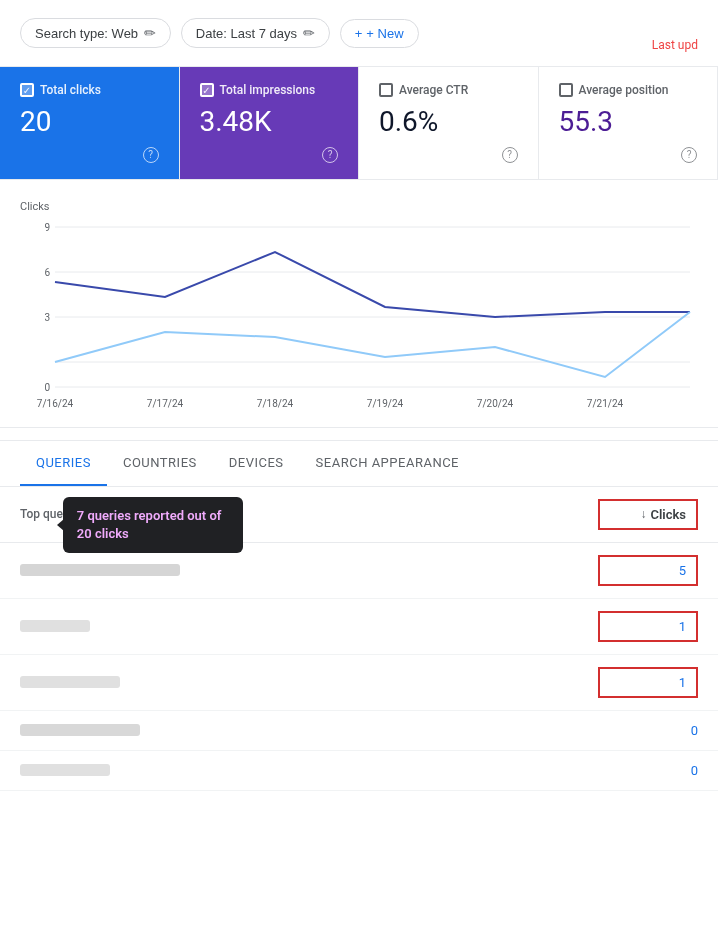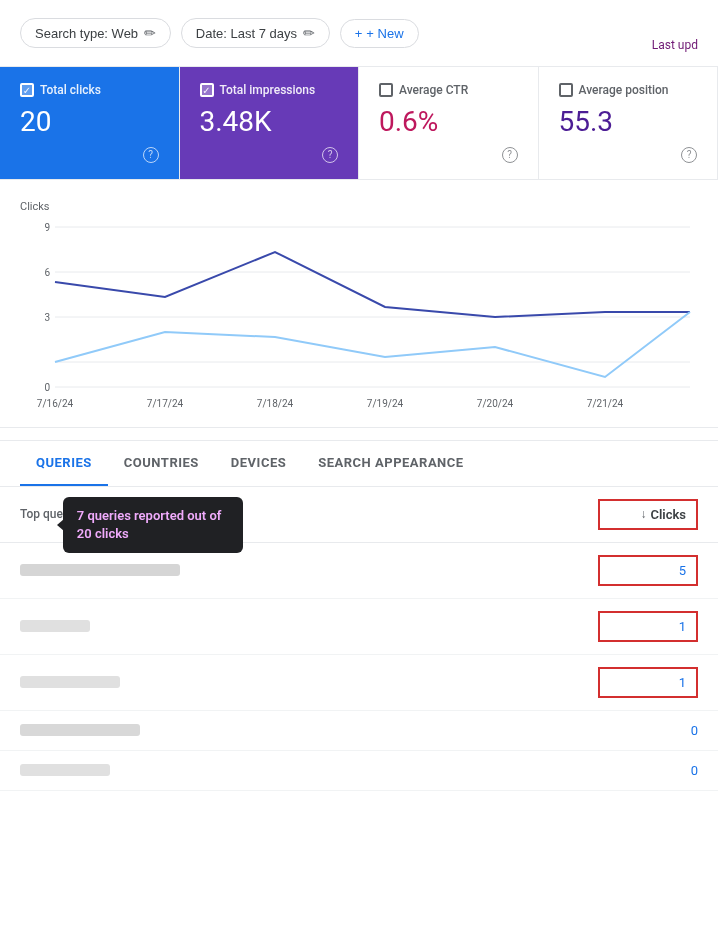--- a/index.html
+++ b/index.html
@@ -57,21 +57,21 @@
       font-size: 13px;
       color: #1a73e8;
       background: #fff;
       cursor: pointer;
       font-weight: 500;
     }
 
     .last-updated {
       margin-left: auto;
       font-size: 12px;
-      color: #701a75;
+      color: #ef4444;
       margin-top: 24px;
     }
 
     
     .metrics-row {
       display: flex;
       margin: 0;
     }
 
     .metric-card {
@@ -198,21 +198,21 @@
       border-bottom: 1px solid #e8eaed;
       padding: 0 20px;
     }
 
     .tab-item {
       padding: 14px 16px;
       font-size: 13px;
       color: #5f6368;
       cursor: pointer;
       border-bottom: 2px solid transparent;
-      font-weight: 700;
+      font-weight: 400;
       letter-spacing: 0.5px;
       white-space: nowrap;
     }
 
     .tab-item.active {
       color: #1a73e8;
       border-bottom: 2px solid #1a73e8;
     }
 
     
@@ -362,21 +362,21 @@
       <div class="metric-footer">
         <div class="help-icon">?</div>
       </div>
     </div>
 
     <div class="metric-card">
       <div class="metric-header">
         <div class="checkbox-icon unchecked"></div>
         <span>Average CTR</span>
       </div>
-      <div class="metric-value" style="color:#be185d;">0.6%</div>
+      <div class="metric-value" style="color:#0f172a;">0.6%</div>
       <div class="metric-footer">
         <div class="help-icon" style="color:#5f6368;">?</div>
       </div>
     </div>
 
     <div class="metric-card">
       <div class="metric-header">
         <div class="checkbox-icon unchecked"></div>
         <span>Average position</span>
       </div>

